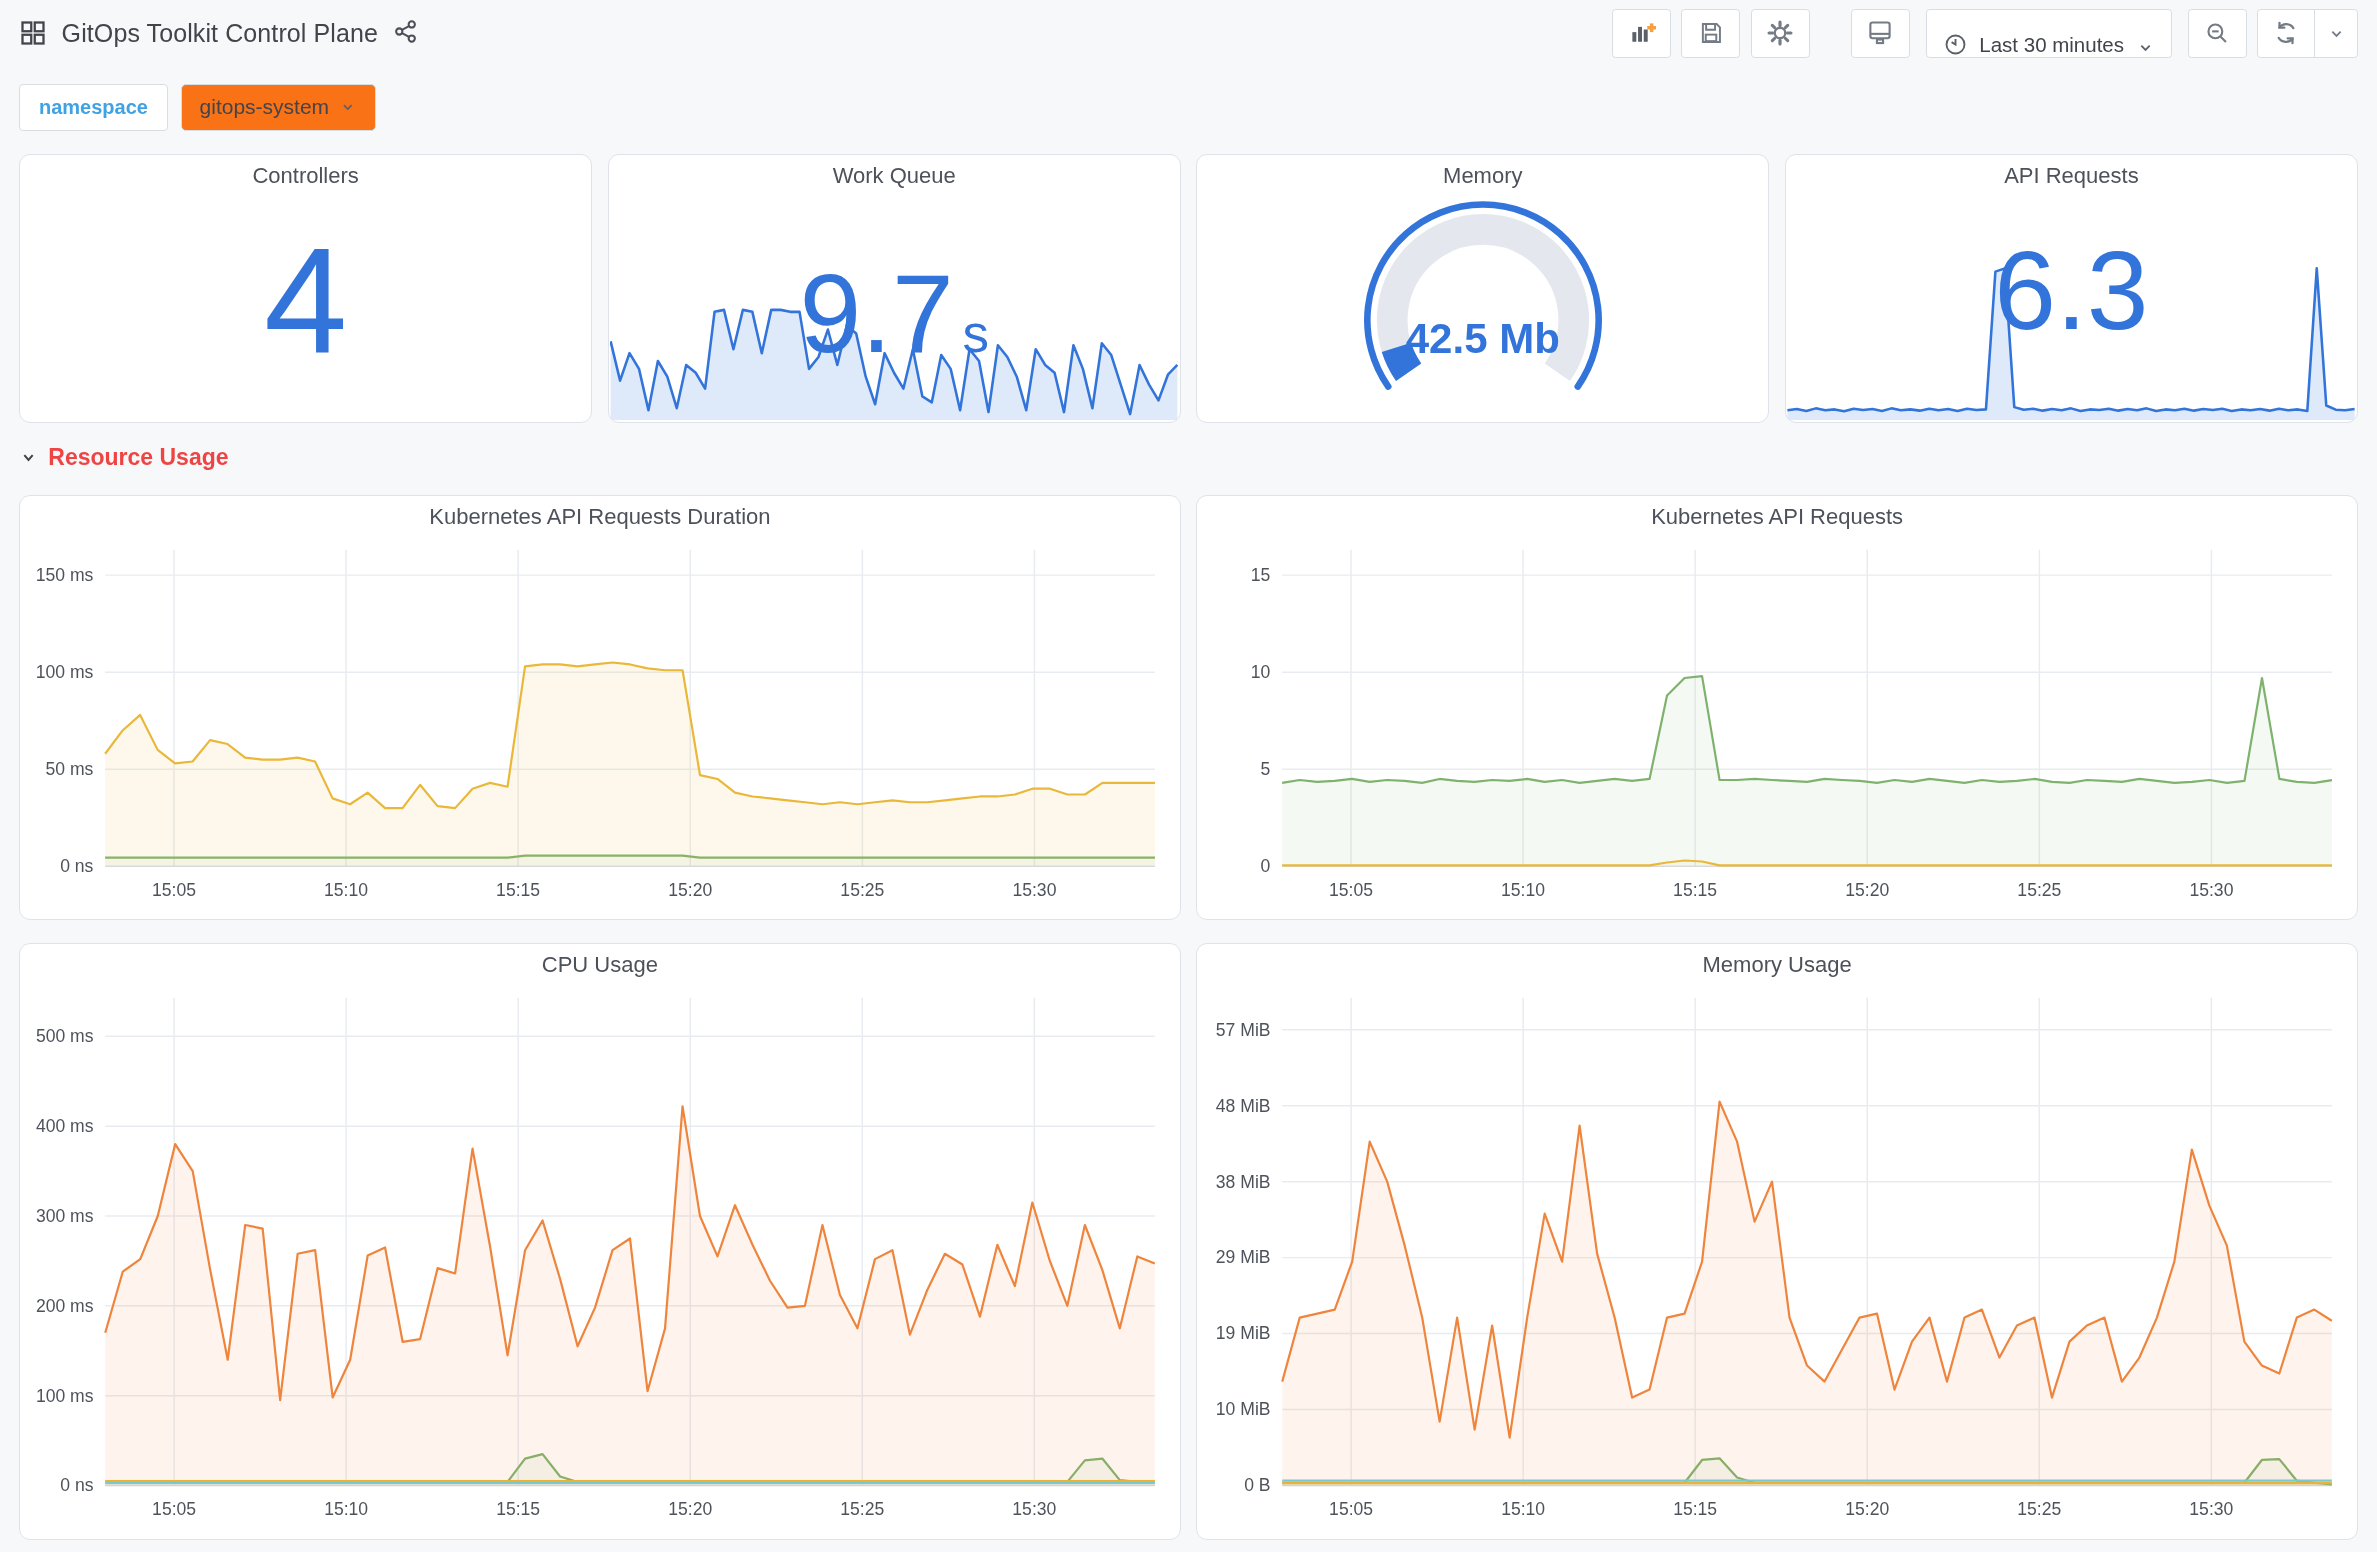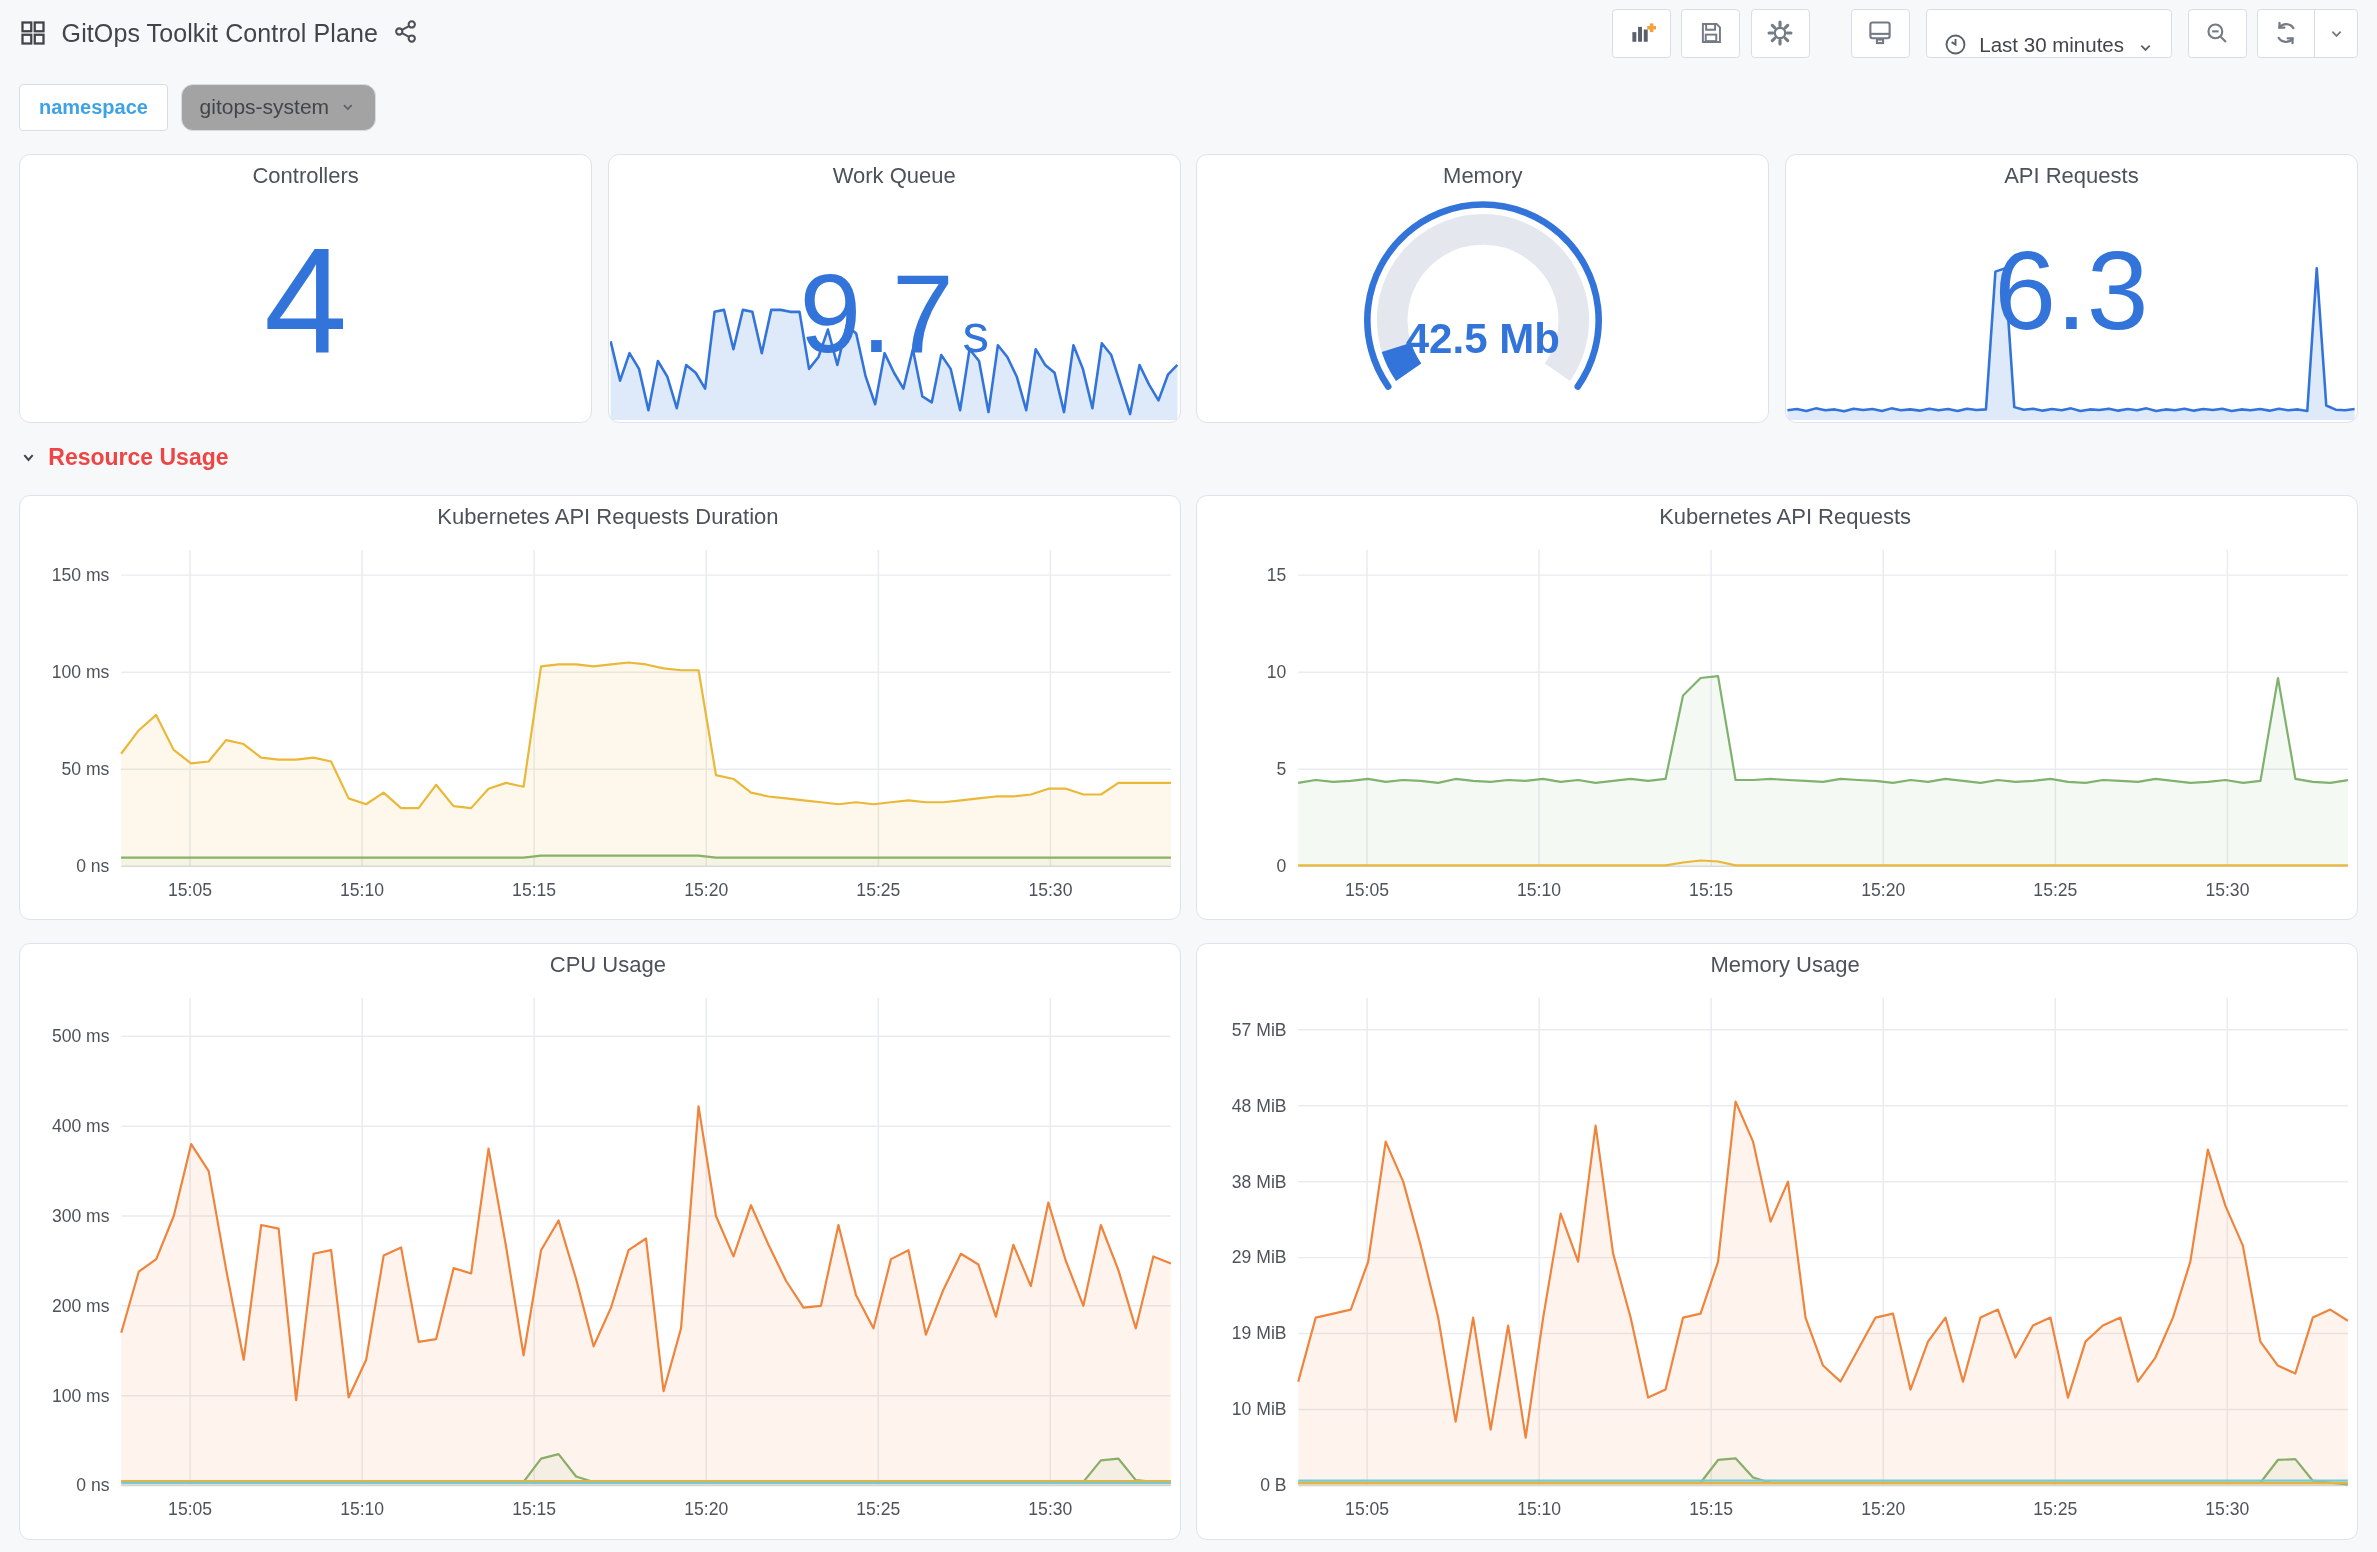--- a/index.html
+++ b/index.html
@@ -17,21 +17,21 @@
   .sp-lg{width:41px}.sp-md{width:16px}
   .timebox{height:47px;background:#fff;border:1.5px solid #d8dde4;border-radius:3.7px;display:inline-flex;
     align-items:flex-end;gap:11.7px;padding:0 16px;font-size:20.5px;color:#41444b;}
   .refresh-group{display:inline-flex;height:47px;border:1.5px solid #d8dde4;border-radius:3.7px;background:#fff;margin-left:10.3px;}
   .refresh-group .seg{display:flex;align-items:center;justify-content:center;width:56px;color:#747b85;}
   .refresh-group .seg+.seg{border-left:1.5px solid #d8dde4;width:42px;}
   
   .varbar{margin:17.6px 19px 0;display:flex;align-items:center;gap:13px;}
   .varlabel{height:45px;background:#fff;border:1.5px solid #d8dde4;border-radius:4px;display:inline-flex;
     align-items:center;padding:0 19px;font-size:20px;font-weight:700;color:#3ea2e5;}
-  .varvalue{height:45px;background:#a3a3a3;border:1.5px solid #d8dde4;border-radius:12px;display:inline-flex;
+  .varvalue{height:45px;background:#f97316;border:1.5px solid #d8dde4;border-radius:5px;display:inline-flex;
     align-items:center;gap:10.3px;padding:0 17.6px;font-size:21px;color:#41444b;}
   
   .panel{background:#fff;border:1.5px solid #dfe3e9;border-radius:11px;position:relative;overflow:hidden;}
   .panel-title{height:42px;display:flex;align-items:center;justify-content:center;font-size:22px;
     font-weight:500;color:#4c515a;flex:none;}
   
   .stats{display:grid;grid-template-columns:repeat(4,1fr);gap:15.4px;margin:23.4px 19px 0;height:269px;}
   .stat-body{position:absolute;inset:42px 0 0 0;}
   .stat-abs{position:absolute;left:0;right:0;text-align:center;color:#3274d9;font-weight:500;line-height:1;}
   .v-controllers{top:46%;transform:translateY(-50%);font-size:150px;}
@@ -40,21 +40,21 @@
   .spark{position:absolute;left:1.5px;right:1.5px;bottom:1.5px;}
   .gauge-wrap{position:absolute;inset:42px 0 0 0;display:flex;align-items:flex-start;justify-content:center;}
   .gauge-value{position:absolute;left:0;right:0;top:160px;text-align:center;font-size:42px;font-weight:700;color:#3274d9;}
   
   .section{margin:16px 19px 0;height:37px;display:flex;align-items:center;gap:10.3px;
     font-size:23px;font-weight:700;color:#ef4444;}
   
   .grid2{display:grid;grid-template-columns:1fr 1fr;gap:15.4px;margin:19px 19px 0;}
   .grid2.row1 .panel{height:423px;}
   .grid2.row2 .panel{height:595px;margin-top:4.4px;}
-  .chart-panel{display:flex;flex-direction:column;padding-left:16px;}
+  .chart-panel{display:flex;flex-direction:column;}
   .plot{flex:1;margin:0 5.9px;position:relative;}
   .legend{flex:none;margin:1.5px 16px 8.8px 16px;}
   .lg-row{display:grid;grid-template-columns:1fr 139px 139px;align-items:center;height:34px;
     font-size:17.6px;color:#4e535b;padding:0 5.9px 0 10.3px;}
   .lg-name{display:flex;align-items:center;gap:10.3px;}
   .lg-col{text-align:right;padding-right:10.3px;}
   .lg-head .lg-col{color:#3ea2e5;font-weight:700;}
 </style>
 </head>
 <body>

